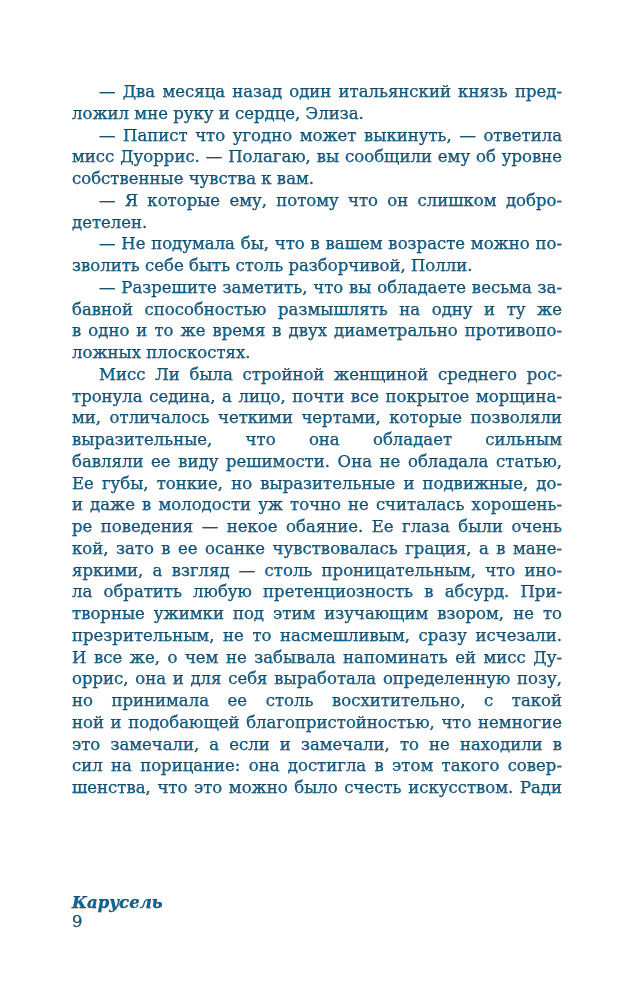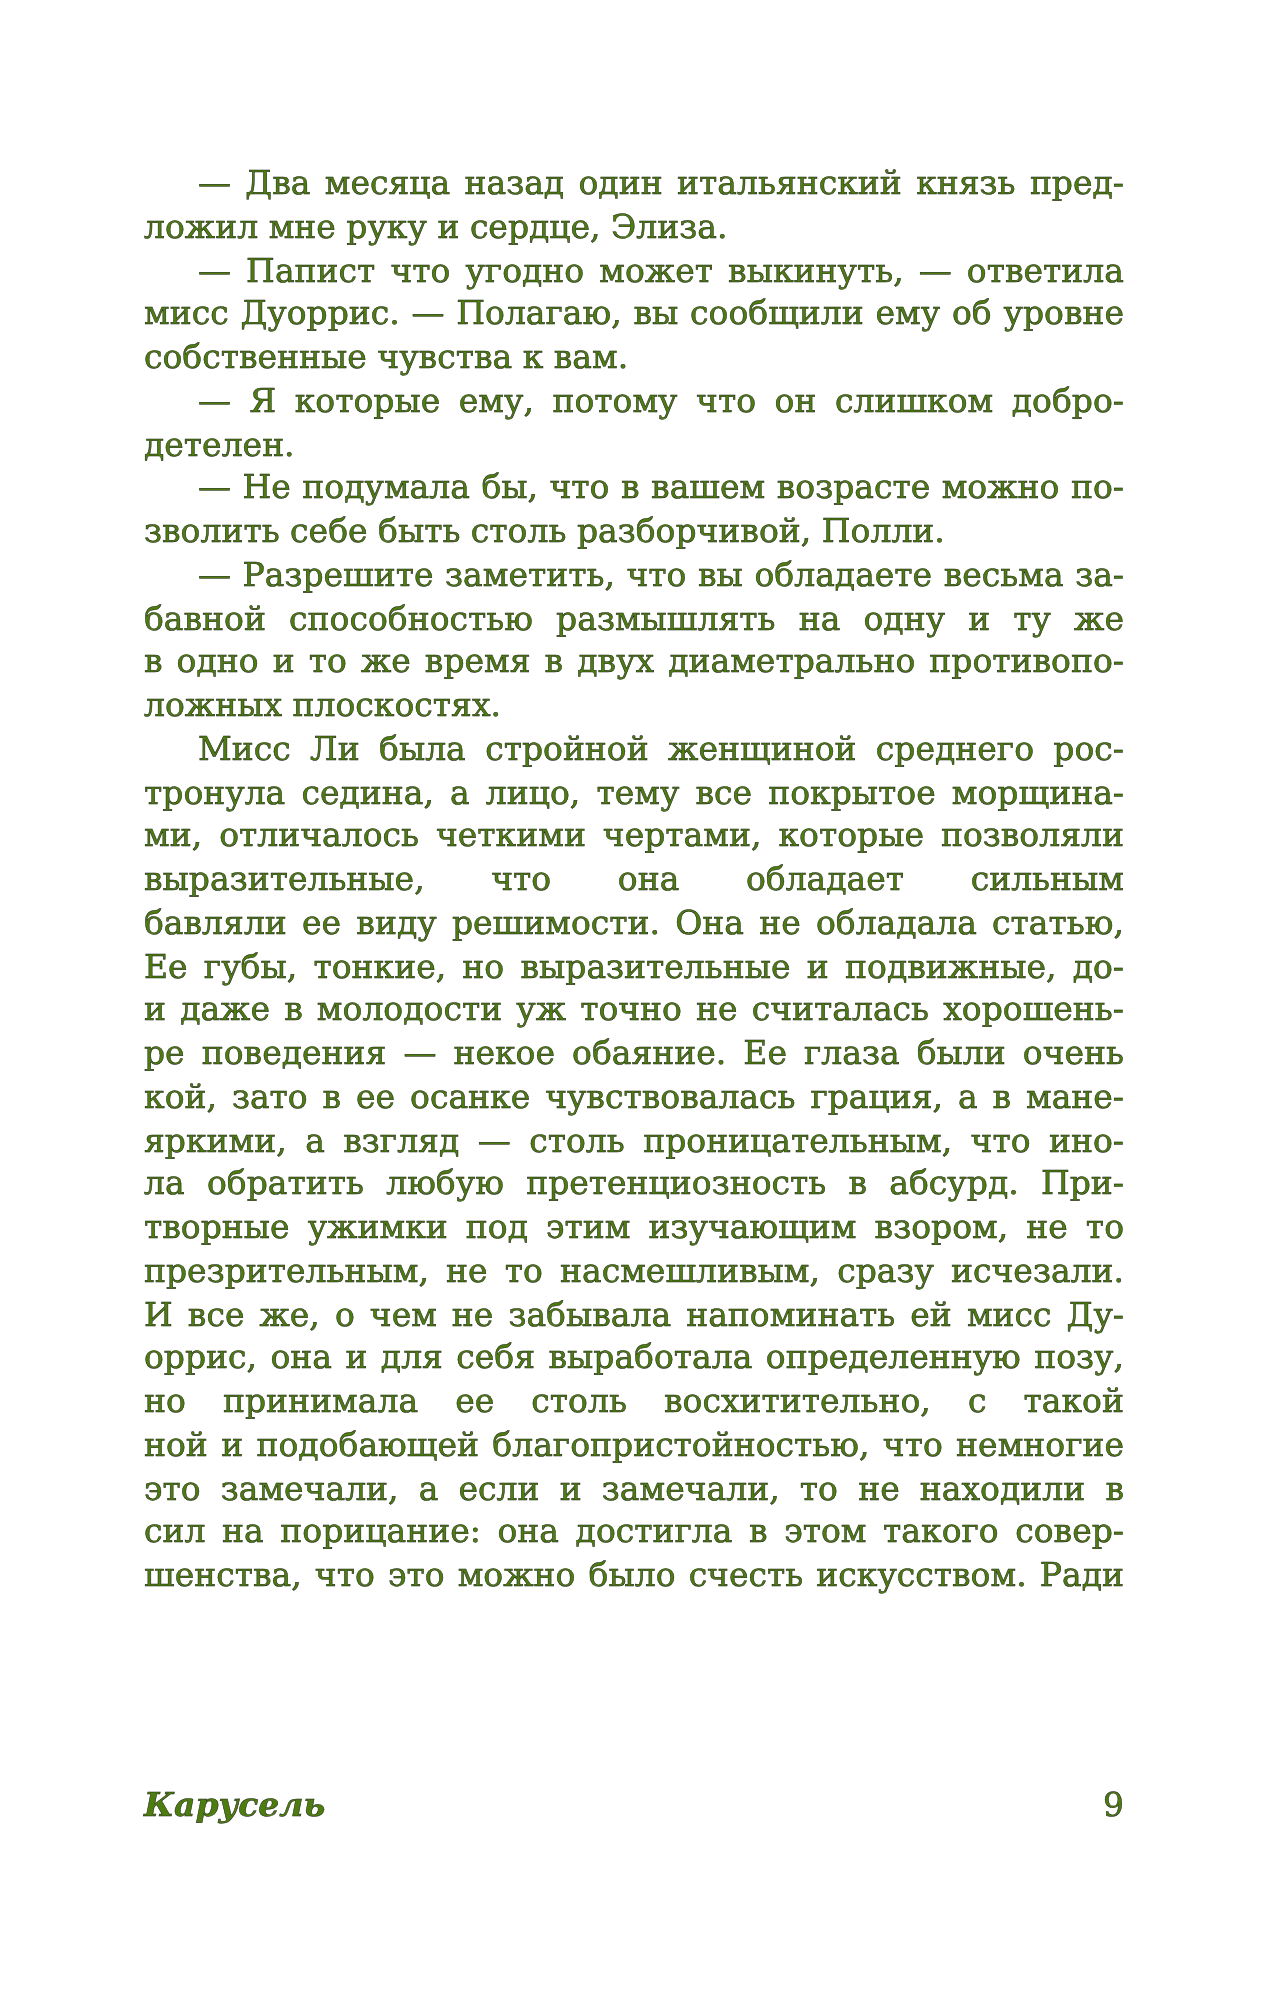--- a/index.html
+++ b/index.html
@@ -3,21 +3,21 @@
 <meta charset="utf-8">
 <style>
   * { margin: 0; padding: 0; box-sizing: border-box; }
   html, body { background: #ffffff; }
   .page {
     position: relative;
     width: 633px;
     height: 1001px;
     background: #ffffff;
     font-family: "DejaVu Serif", serif;
-    color: #4d7c0f;
+    color: #0369a1;
     overflow: hidden;
   }
   .text-block {
     position: absolute;
     left: 72px;
     top: 81px;
     width: 490px;
     font-size: 16.5px;
     line-height: 21.75px;
     -webkit-text-stroke: 0.25px #181818;
@@ -35,20 +35,21 @@
   .para:not(.cont) .line.last { text-align-last: left; }
   .footer {
     position: absolute;
     left: 72px;
     top: 893px;
     width: 490px;
     display: flex;
     justify-content: space-between;
     align-items: baseline;
     font-size: 16.5px;
+    flex-direction: column;
     -webkit-text-stroke: 0.25px #181818;
   }
   .footer-title { font-style: italic; font-weight: bold; }
   .footer-page { font-style: normal; }
 </style>
 </head>
 <body>
 
 <div class="page">
   <div class="text-block">
@@ -70,21 +71,21 @@
         <span class="line last">зволить себе быть столь разборчивой, Полли.</span>
       </p>
       <p class="para">
         <span class="line first">— Разрешите заметить, что вы обладаете весьма за-</span>
         <span class="line">бавной способностью размышлять на одну и ту же тему</span>
         <span class="line">в одно и то же время в двух диаметрально противопо-</span>
         <span class="line last">ложных плоскостях.</span>
       </p>
       <p class="para cont">
         <span class="line first">Мисс Ли была стройной женщиной среднего рос-</span>
-        <span class="line">тронула седина, а лицо, тему все покрытое морщина-</span>
+        <span class="line">тронула седина, а лицо, почти все покрытое морщина-</span>
         <span class="line">ми, отличалось четкими чертами, которые позволяли</span>
         <span class="line">выразительные, что она обладает сильным характером.</span>
         <span class="line">бавляли ее виду решимости. Она не обладала статью,</span>
         <span class="line">Ее губы, тонкие, но выразительные и подвижные, до-</span>
         <span class="line">и даже в молодости уж точно не считалась хорошень-</span>
         <span class="line">ре поведения — некое обаяние. Ее глаза были очень</span>
         <span class="line">кой, зато в ее осанке чувствовалась грация, а в мане-</span>
         <span class="line">яркими, а взгляд — столь проницательным, что ино-</span>
         <span class="line">ла обратить любую претенциозность в абсурд. При-</span>
         <span class="line">творные ужимки под этим изучающим взором, не то</span>

